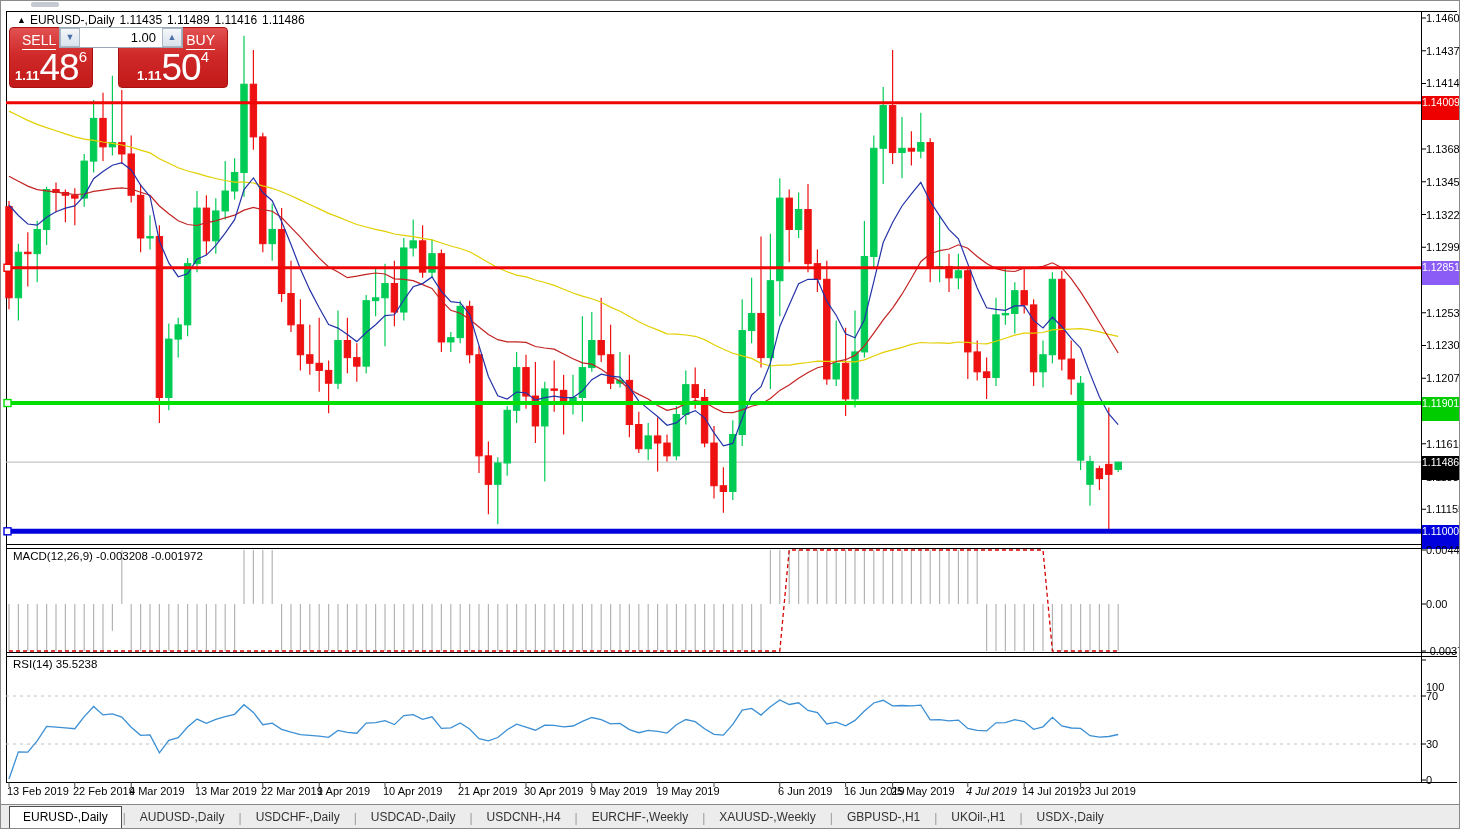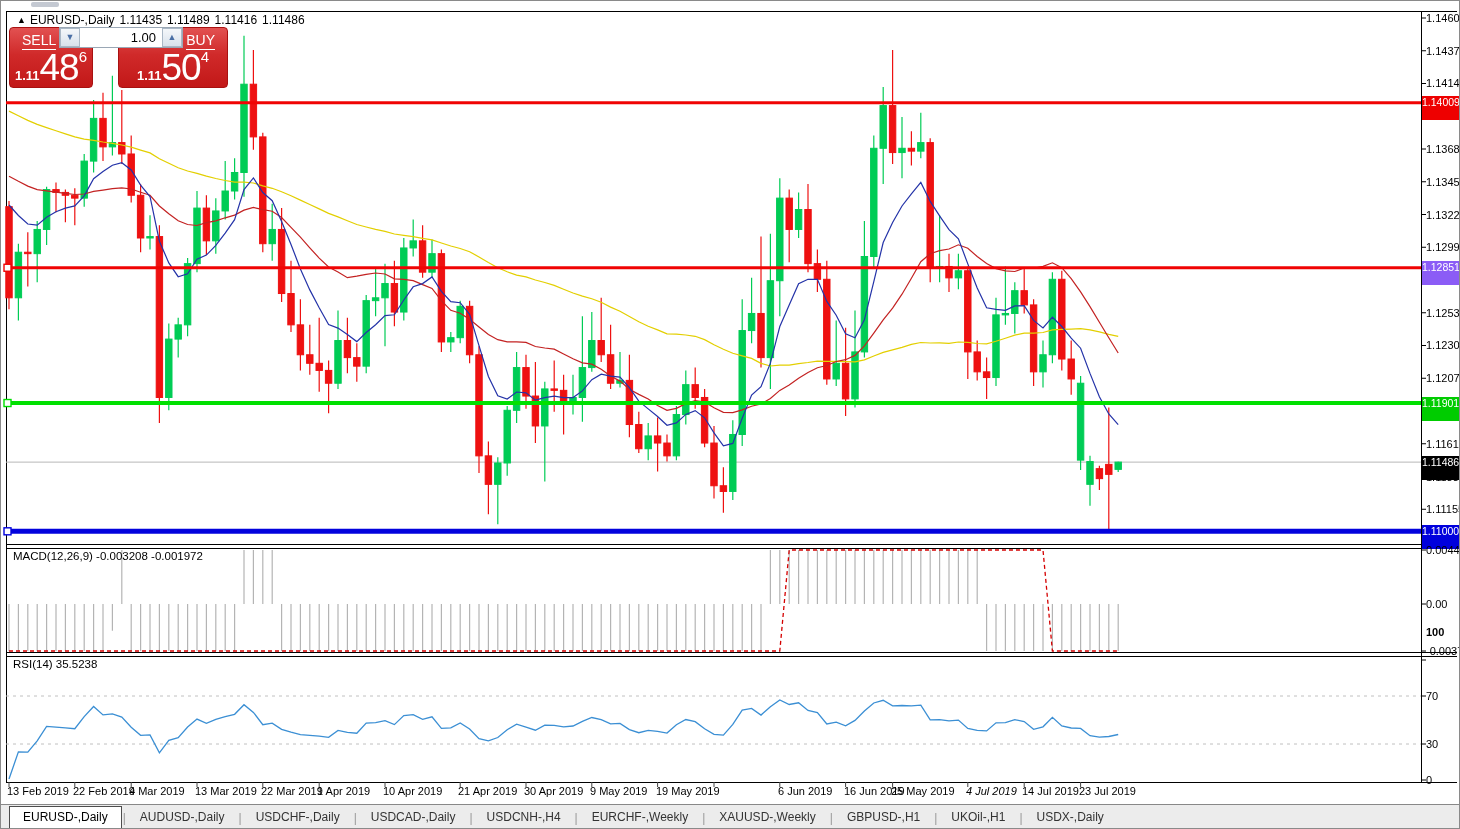--- a/index.html
+++ b/index.html
@@ -538,21 +538,21 @@
       <div class="ytick" style="top:502px;">1.11155</div>
       <div class="ytick" style="top:535px;">1.10925</div>
       <div class="yline-label" style="top: 95px; background: rgb(238, 0, 0);">1.14009</div>
       <div class="yline-label" style="top: 260px; background: #8b5cf6;">1.12851</div>
       <div class="yline-label" style="top: 396px; background: rgb(0, 204, 0);">1.11901</div>
       <div class="yline-label" style="top: 455px; background: rgb(0, 0, 0);">1.11486</div>
       <div class="yline-label" style="top: 524px; background: rgb(0, 0, 221);">1.11000</div>
       <div class="ytick" style="top:543px;">0.004465</div>
       <div class="ytick" style="top:597px;">0.00</div>
       <div class="ytick" style="top:644px;">-0.003715</div>
-      <div class="ytick" style="top:625px;font-weight:bold;">100</div>
+      <div class="ytick" style="top:680px;">100</div>
       <div class="ytick" style="top:689px;">70</div>
       <div class="ytick" style="top:737px;">30</div>
       <div class="ytick" style="top:773px;">0</div>
     </div>
   <div id="xaxis">
       <div class="xtick" style="left:6px;">13 Feb 2019</div>
       <div class="xtick" style="left:72px;">22 Feb 2019</div>
       <div class="xtick" style="left:128px;">4 Mar 2019</div>
       <div class="xtick" style="left:194px;">13 Mar 2019</div>
       <div class="xtick" style="left:260px;">22 Mar 2019</div>

